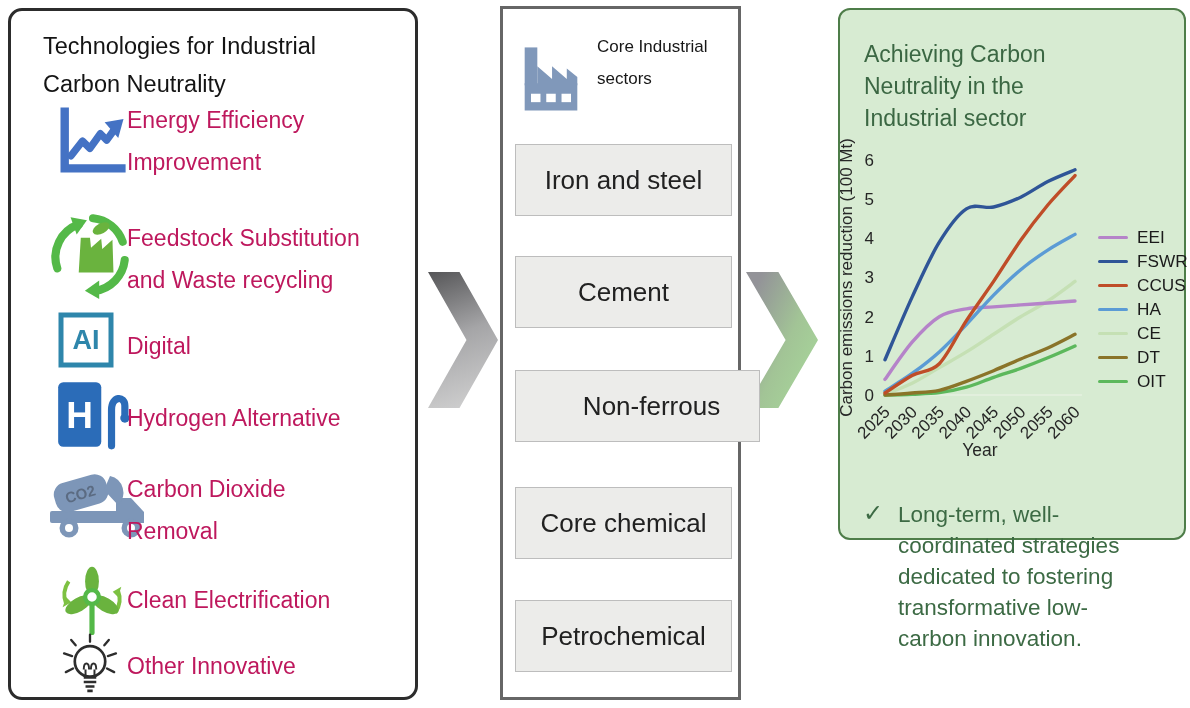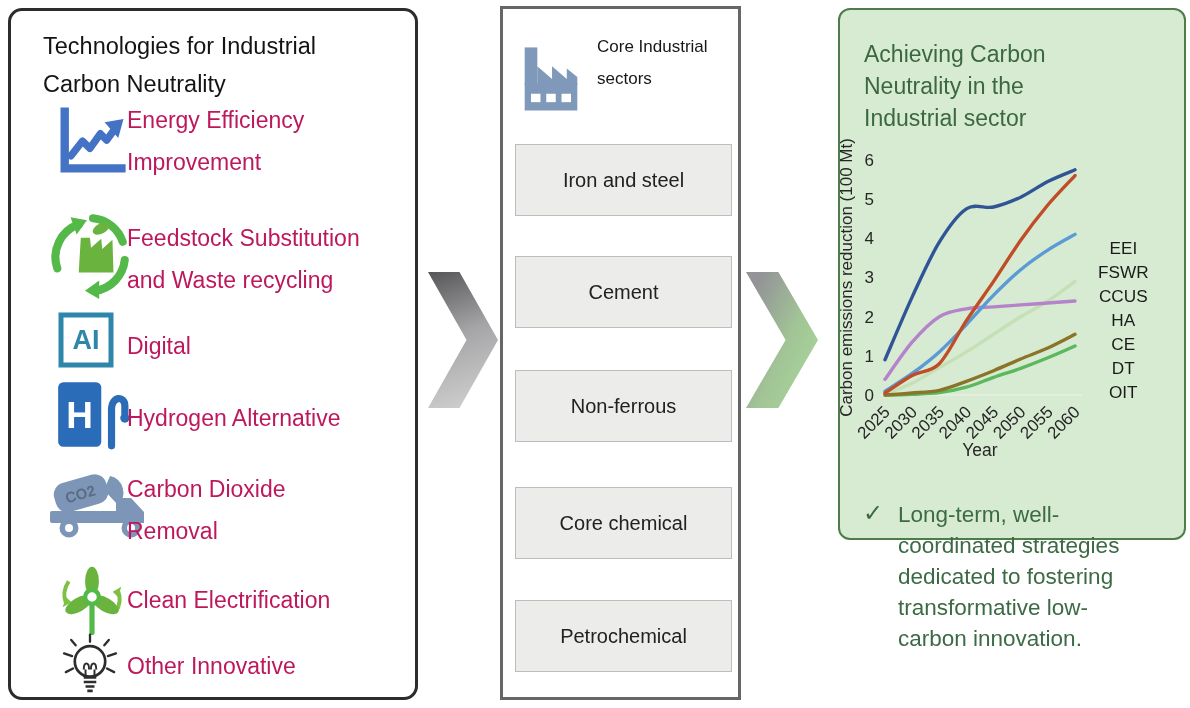--- a/index.html
+++ b/index.html
@@ -35,32 +35,32 @@
            clip-path:polygon(0 0,45% 0,100% 50%,45% 100%,0 100%,55% 50%);}
   #arrow-1{left:428px;top:272px;background:linear-gradient(160deg,#565658 0%,#a5a5a7 45%,#d4d4d4 100%);}
   #arrow-2{left:746px;top:272px;width:72px;background:linear-gradient(115deg,#939398 12%,#a2c496 55%,#a7d59a 88%);}
 
   
   #middle-panel{left:500px;top:6px;width:241px;height:694px;background:#fff;border:3px solid #666;}
   .mp-icon{position:absolute;left:12px;top:30px;width:72px;height:80px;}
   .mp-title{position:absolute;left:94px;top:22px;width:132px;font-size:17px;line-height:32px;color:#171717;}
   .sector{position:absolute;left:12px;width:215px;height:70px;background:#ececea;
           border:1px solid #bdbdbd;display:flex;align-items:center;justify-content:center;
-          font-size:20px;color:#212121;}
-  .s0{top:135px;} .s1{top:247px;} .s2{top:361px;} .s3{top:478px;} .s4{top:591px;}
+          font-size:26px;color:#212121;}
+  .s0{top:135px;} .s1{top:247px;} .s2{top:361px;padding-left:28px;} .s3{top:478px;} .s4{top:591px;}
 
   
   #right-panel{left:838px;top:8px;width:348px;height:532px;background:#d7ebd2;
                border:2.5px solid #4e7d49;border-radius:12px;}
   .rp-title{position:absolute;left:24px;top:28px;width:212px;font-size:23px;
             line-height:32px;color:#3b6743;}
   #chart-svg{position:absolute;left:0;top:112px;width:262px;height:350px;overflow:visible;}
   #chart-svg text{font-family:"Liberation Sans","DejaVu Sans",sans-serif;fill:#262626;}
   .legend{position:absolute;left:258px;top:219px;}
-  .legend-row{display:flex;align-items:center;gap:9px;margin-bottom:7px;height:17px;flex-direction:column;}
+  .legend-row{display:flex;align-items:center;gap:9px;margin-bottom:7px;height:17px;}
   .legend-swatch{display:inline-block;width:30px;height:3.6px;border-radius:2px;}
   .legend-label{font-size:17.2px;color:#1b1b1b;}
   .rp-check{position:absolute;left:23px;top:489px;font-size:24px;color:#3c6a44;}
   .rp-bullet{position:absolute;left:58px;top:489px;width:246px;font-size:22.5px;
              line-height:31px;color:#3c6a44;}
 </style>
 </head>
 <body>
 
 <div class="canvas">

